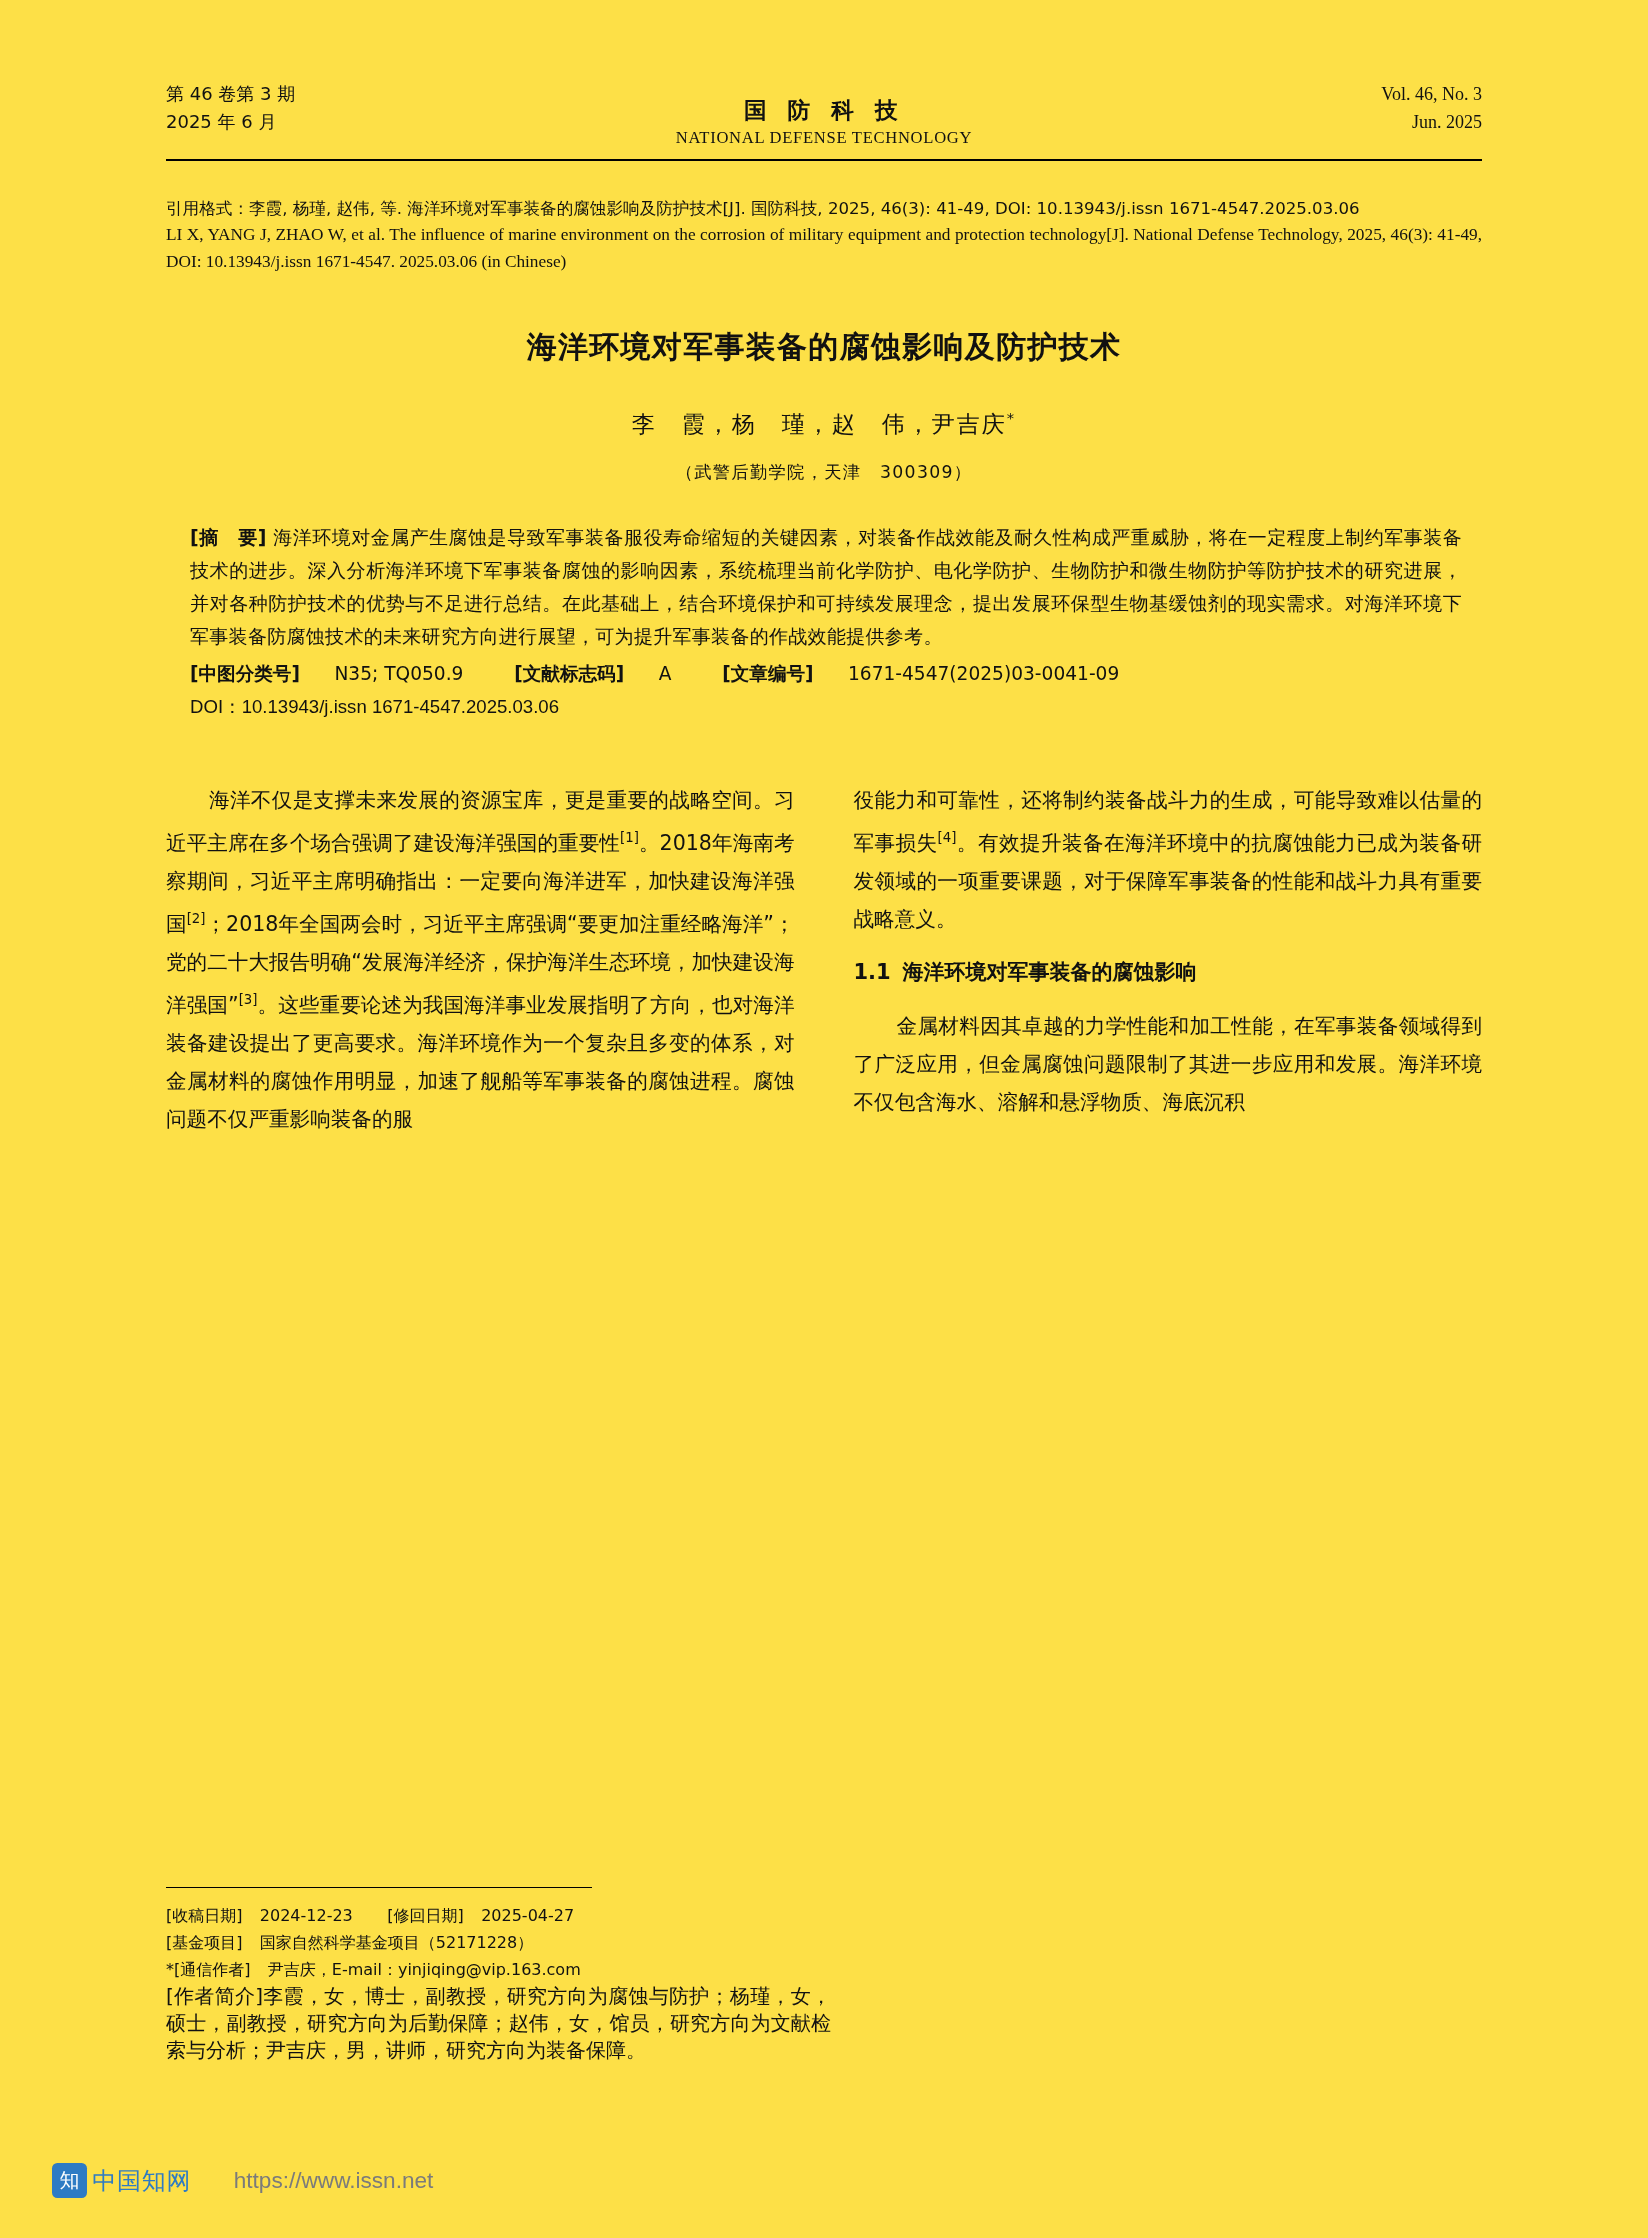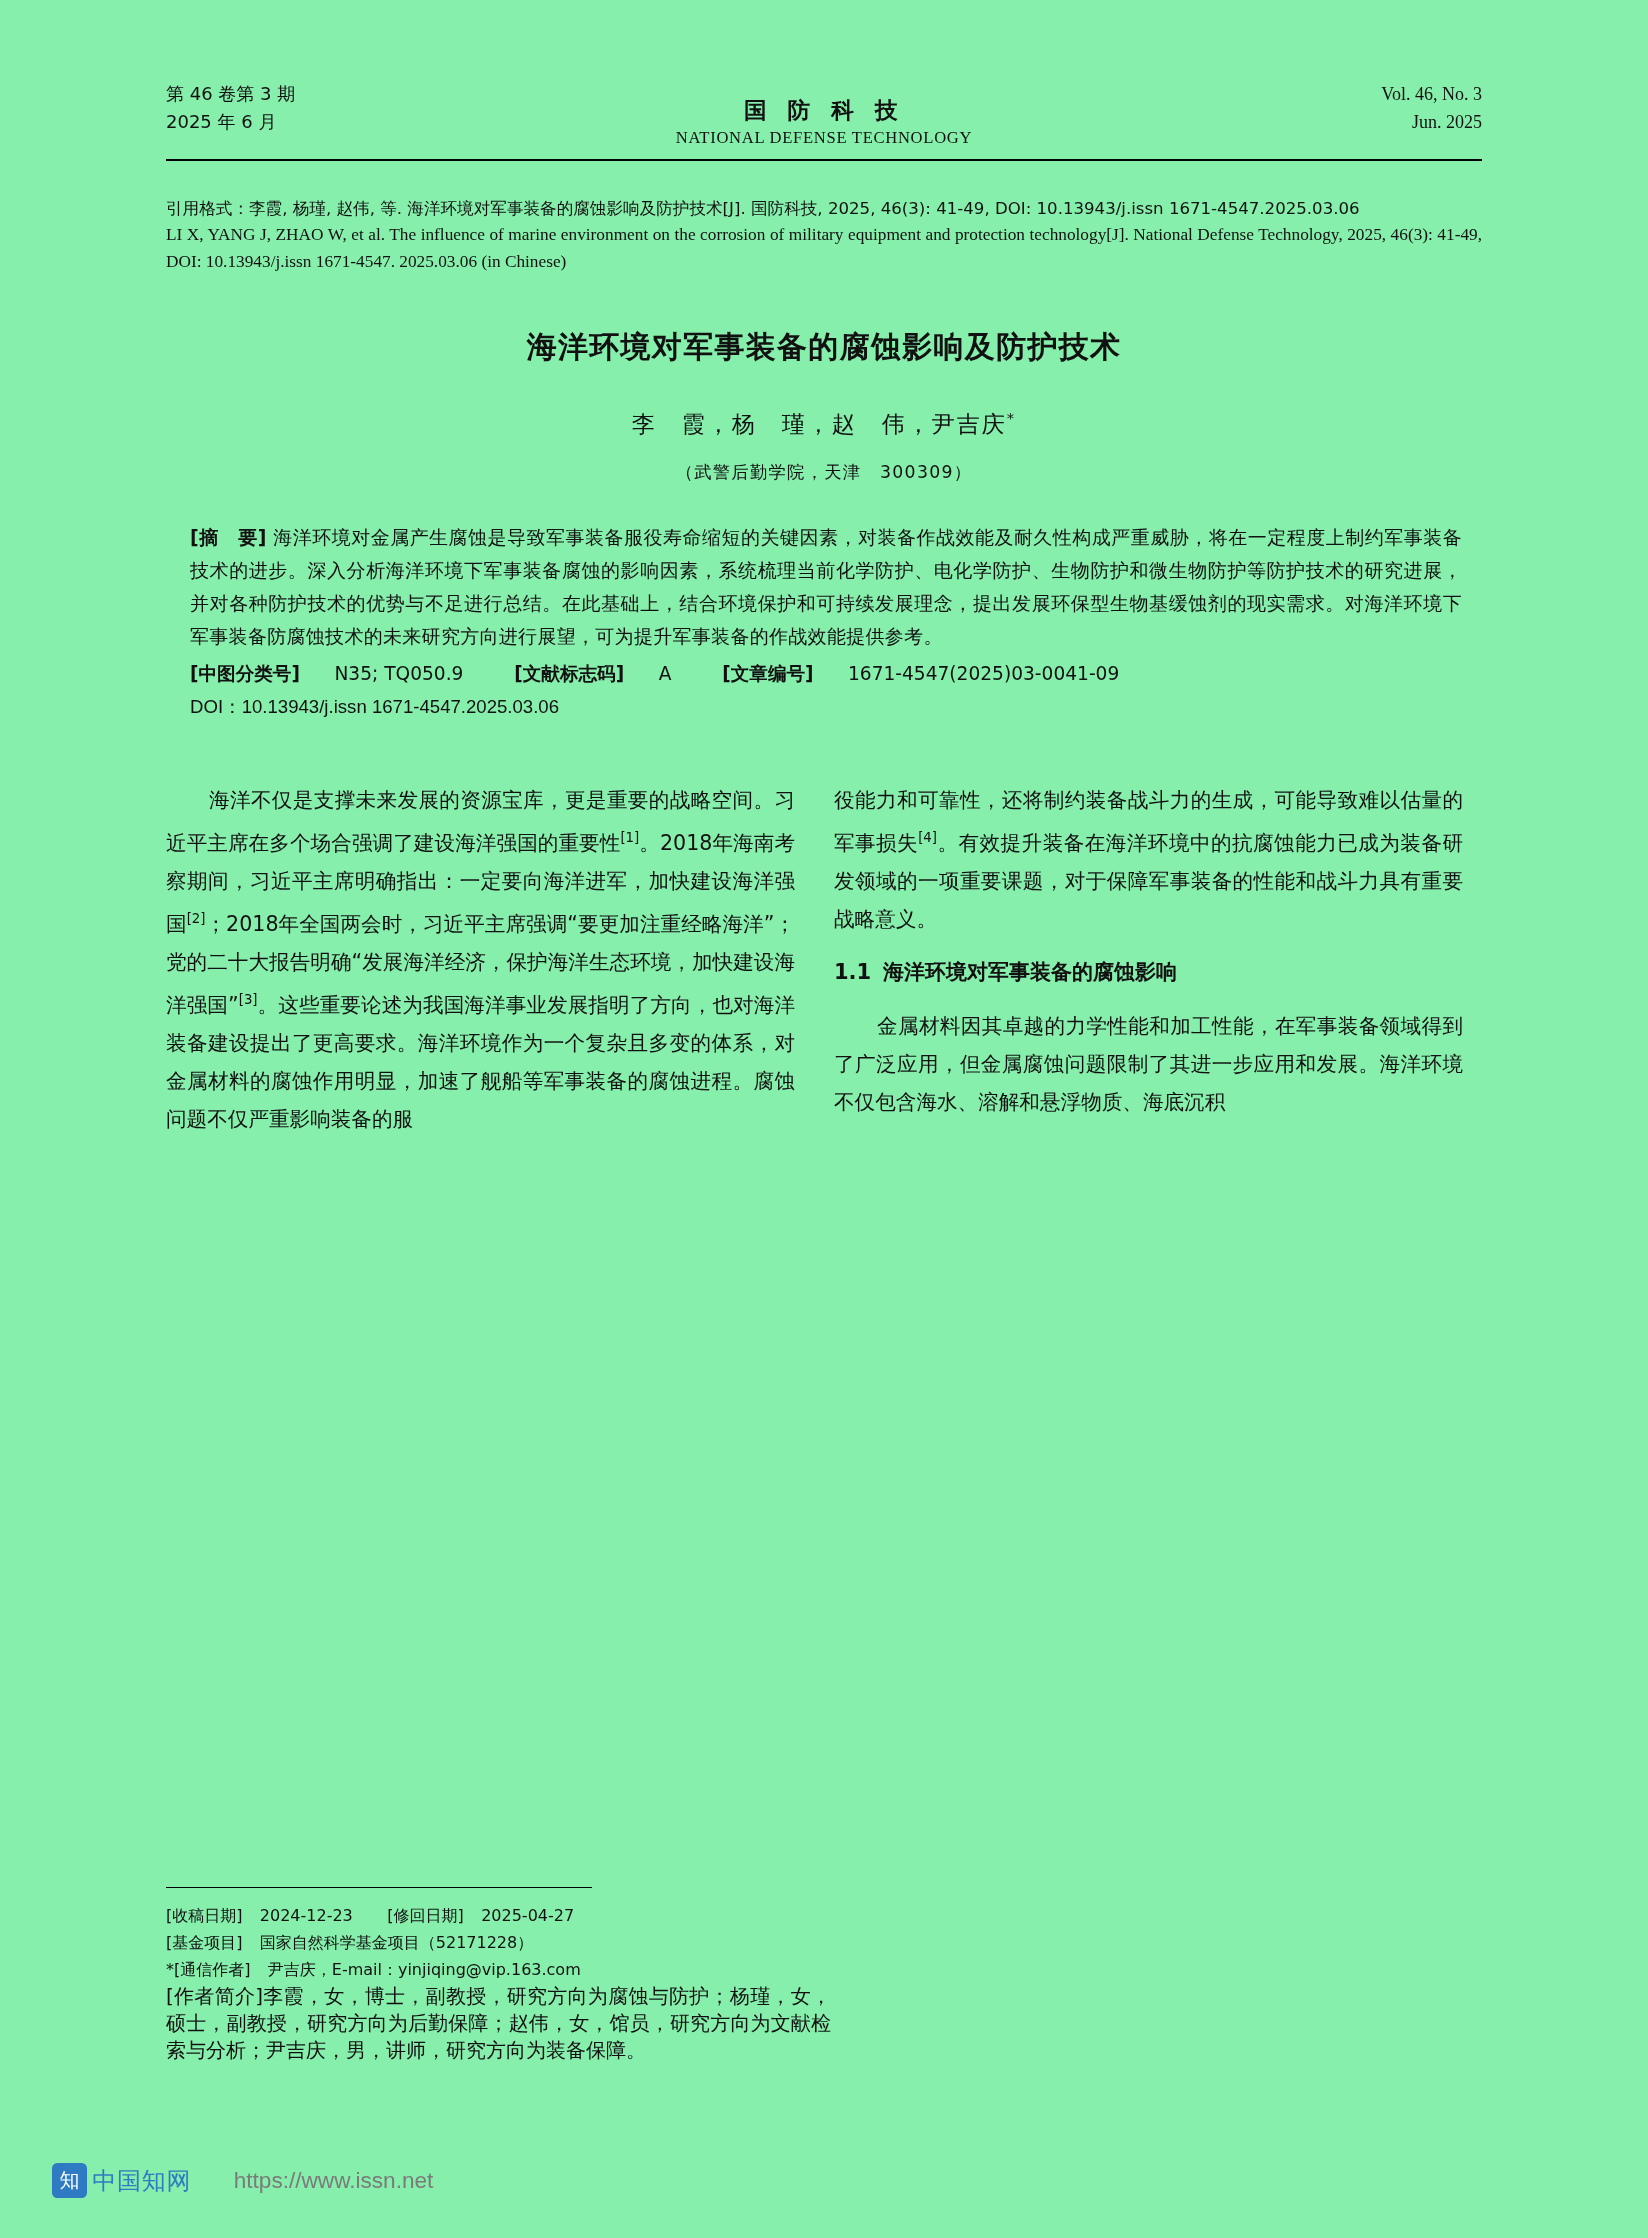--- a/index.html
+++ b/index.html
@@ -8,21 +8,21 @@
     background: #ffffff;
   }
   body {
     font-family: "Liberation Serif", "DejaVu Serif", serif;
     color: #111;
   }
   .page {
     width: 1649px;
     height: 2239px;
     position: relative;
-    background: #86efac;
+    background: #fde047;
     box-sizing: border-box;
     padding: 0;
     overflow: hidden;
   }
   .content {
     position: absolute;
     left: 166px;
     top: 80px;
     width: 1316px;
   }
@@ -159,21 +159,21 @@
     margin-left: 24px;
     font-size: 18.6px;
     line-height: 33px;
     font-family: Liberation Sans, sans-serif;
   }
 
   
   .body-cols {
     margin-top: 37px;
     display: flex;
-    gap: 39px;
+    gap: 59px;
   }
   .col {
     width: 629px;
   }
   .bodytext {
     font-size: 20.6px;
     line-height: 38px;
     text-align: justify;
     text-justify: inter-ideograph;
     font-family: "DejaVu Sans", "Liberation Sans", sans-serif;

